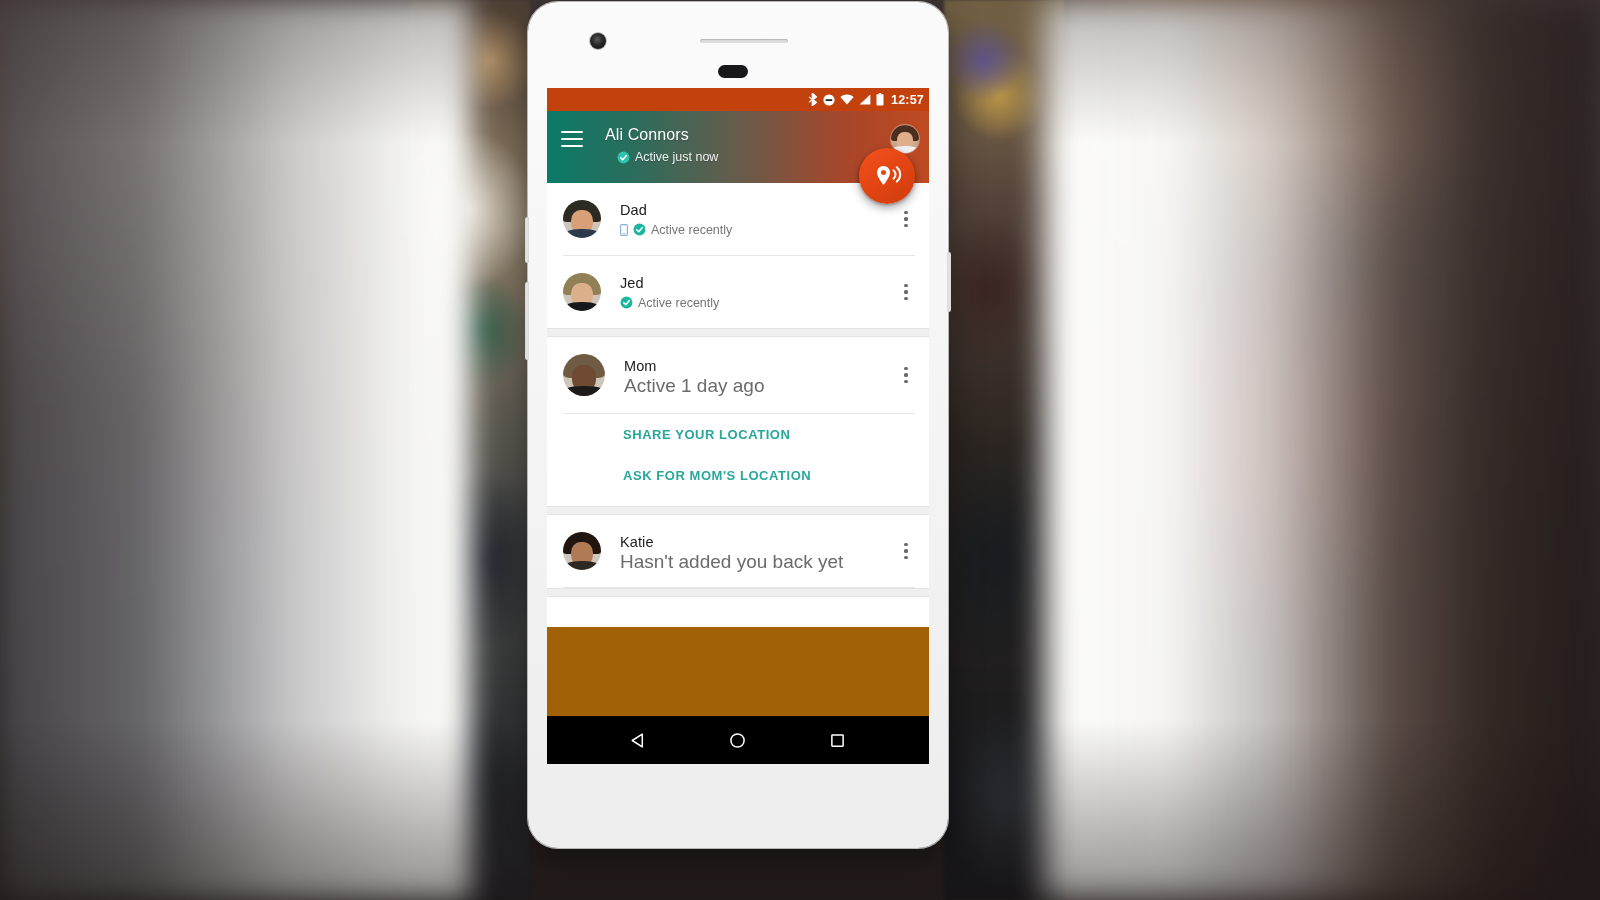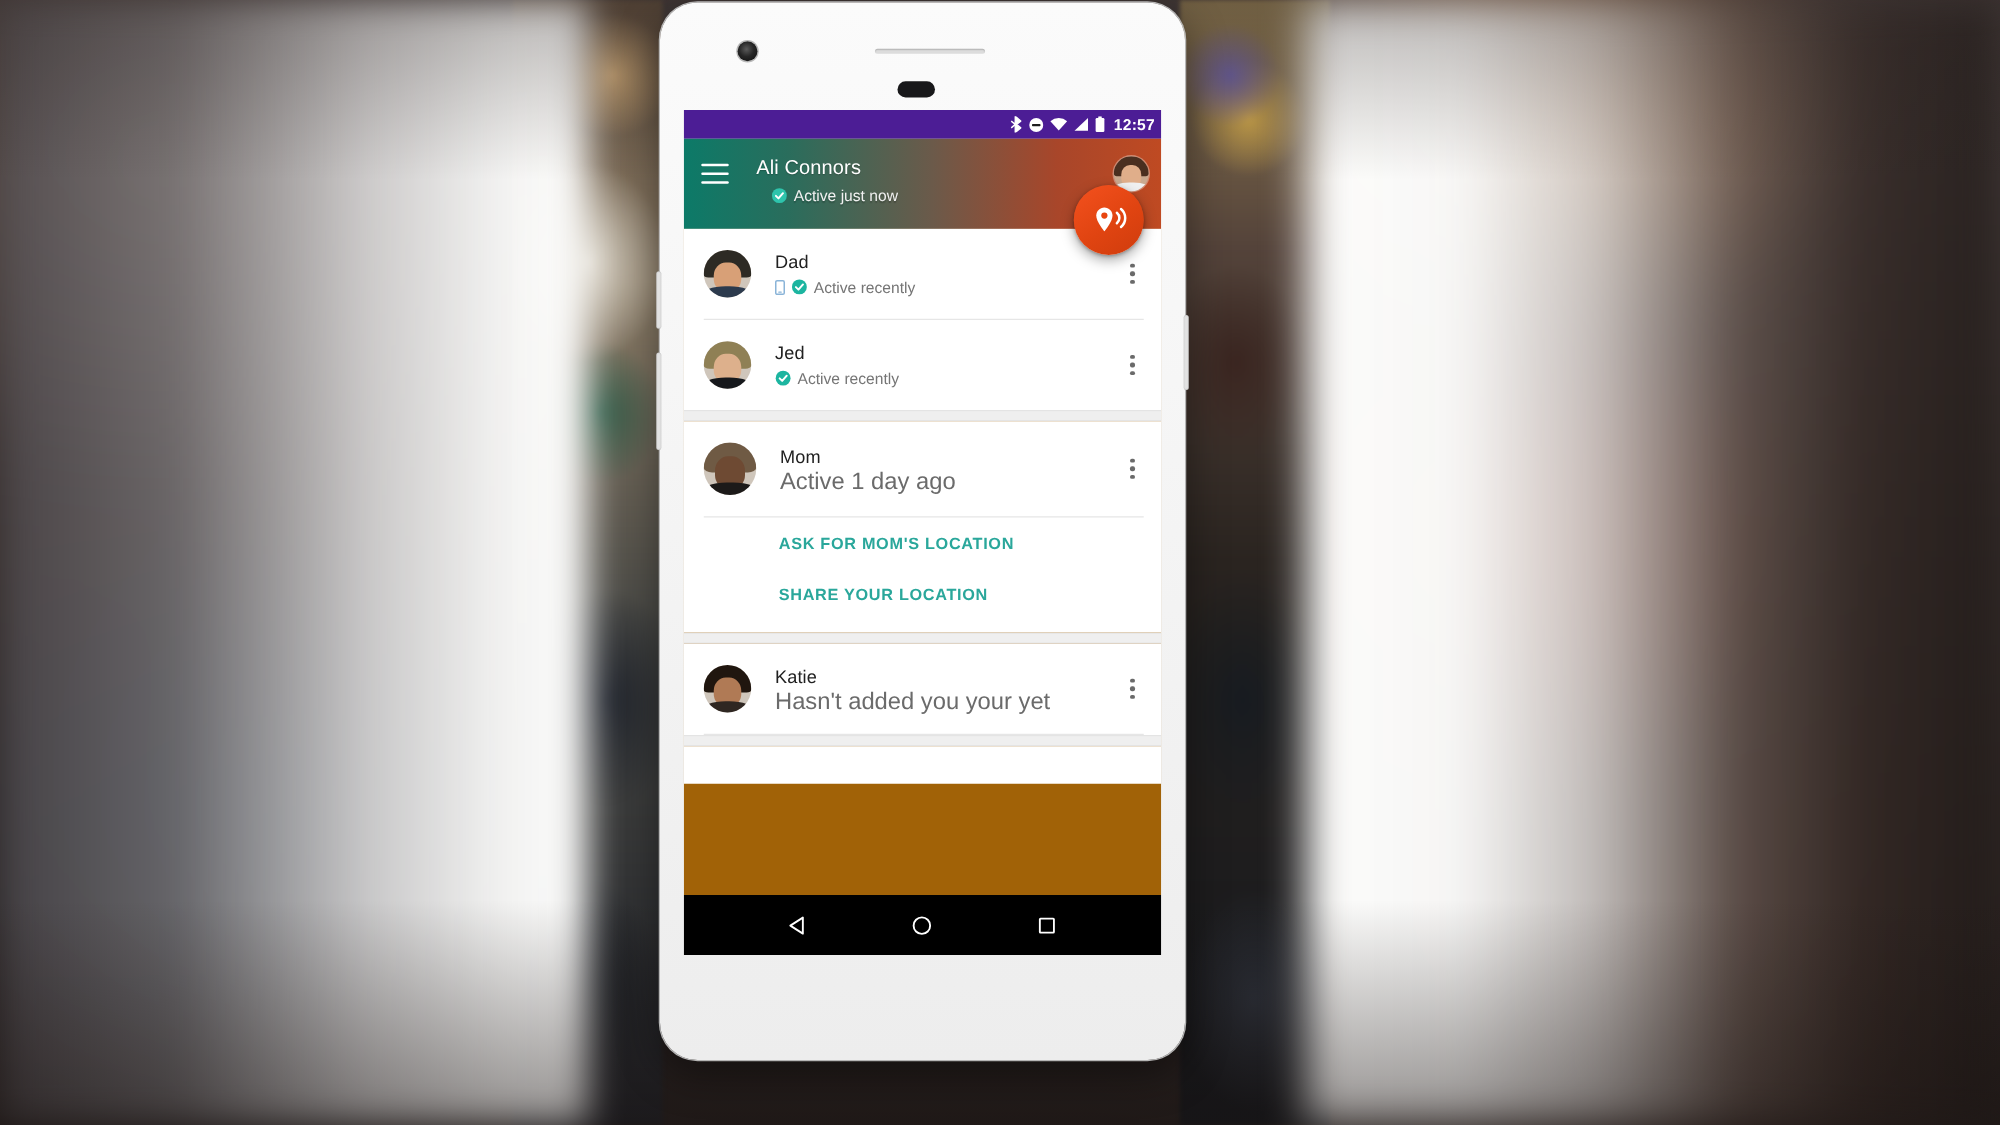--- a/index.html
+++ b/index.html
@@ -121,21 +121,21 @@
   #screen {
     position:absolute;
     left:19px; top:86px;
     width:382px; height:676px;
     background:#fafafa;
     overflow:hidden;
   }
 
   
   #statusbar {
-    height:23px; background:#4c1d95;
+    height:23px; background:#c2410c;
     display:flex; align-items:center; justify-content:flex-end;
     padding-right:5px; gap:5px;
   }
   #statusbar .sicon { display:block; }
   #statusbar .clock {
     color:#fff; font-size:12.5px; font-weight:700;
     letter-spacing:.2px; margin-left:2px;
   }
 
   
@@ -151,21 +151,21 @@
     display:block; height:2px; background:#fff; border-radius:1px;
     margin-bottom:5px;
   }
   #hamburger span:last-child { margin-bottom:0; }
   #appbar-texts { margin-left:22px; }
   #appbar-title {
     font-size:16px; font-weight:400; letter-spacing:.1px;
     line-height:20px; text-shadow:0 1px 1px rgba(0,0,0,.22);
   }
   #appbar-sub {
-    display:flex; align-items:flex-start; gap:5px;
+    display:flex; align-items:flex-end; gap:5px;
     margin-top:5px; margin-left:12px;
     font-size:12.5px; color:#f2f2f2;
     text-shadow:0 1px 1px rgba(0,0,0,.22);
   }
   #appbar-avatar {
     position:absolute; right:10px; top:14px;
     width:28px; height:28px; border-radius:50%;
     overflow:hidden; cursor:pointer;
     box-shadow:0 0 0 1px rgba(255,255,255,.35);
     background:#c9a98f;
@@ -398,40 +398,40 @@
             </div>
           </div>
           <div class="overflow">
             <i></i>
               <i></i>
               <i></i>
           </div>
         </div>
         <div class="divider"></div>
         <div class="actions-wrap">
+          <div class="action">Share your location</div>
           <div class="action">Ask for Mom's location</div>
-          <div class="action">Share your location</div>
         </div>
       </div>
 
       <div class="gap"></div>
 
       <div class="card">
         <div class="row tall">
           <div class="avatar">
             <div class="face">
               <div class="hair" style="background:#20160f;border-radius:50% 50% 10% 10%;"></div>
               <div class="skin" style="background:#b07a55;"></div>
               <div class="body" style="background:#2f2722;"></div>
             </div>
           </div>
           <div class="row-texts">
             <div class="row-name">Katie</div>
             <div class="row-sub plain">
-              <span>Hasn't added you your yet</span>
+              <span>Hasn't added you back yet</span>
             </div>
           </div>
           <div class="overflow">
             <i></i>
               <i></i>
               <i></i>
           </div>
         </div>
         <div class="divider"></div>
       </div>

